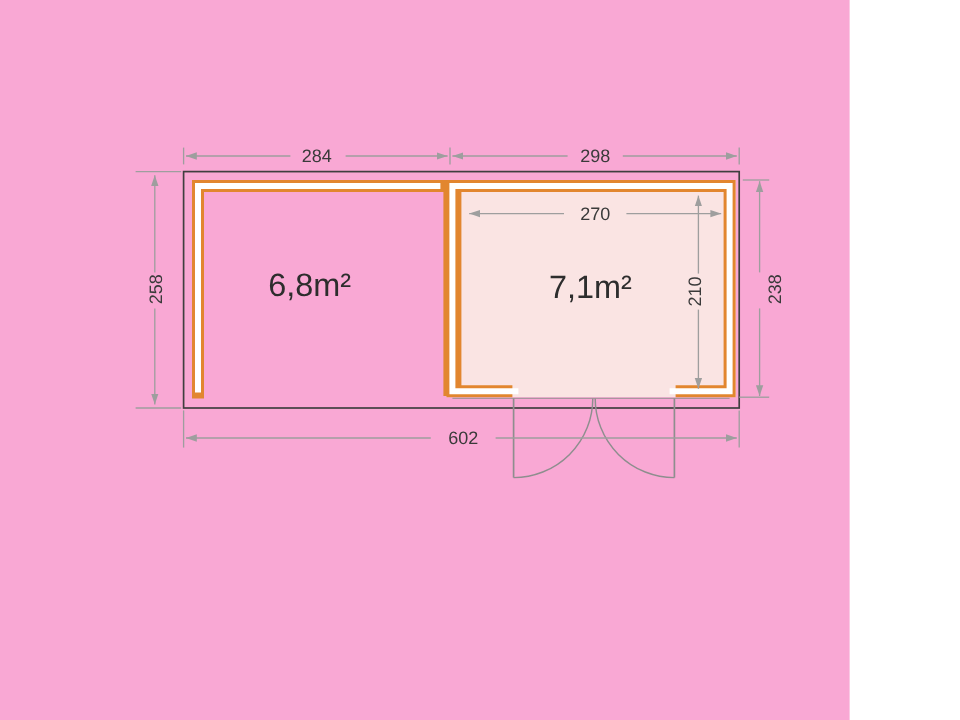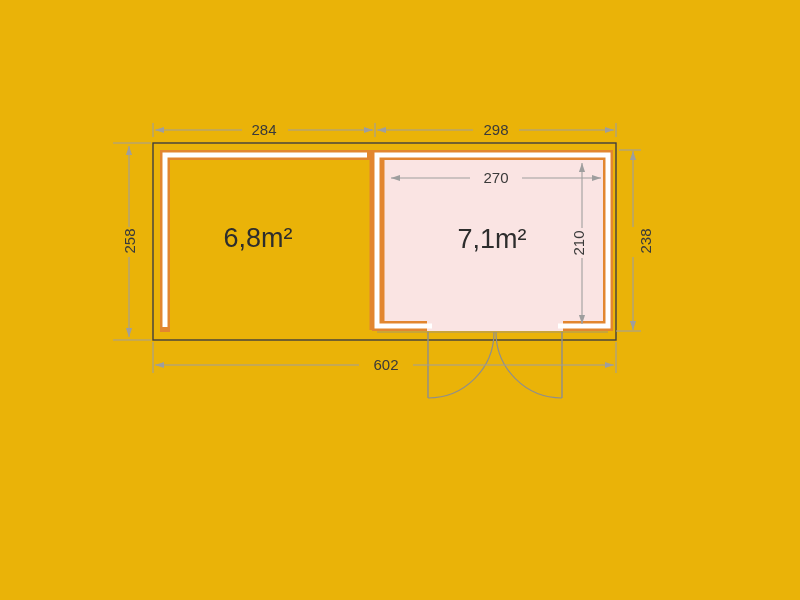--- a/index.html
+++ b/index.html
@@ -5,23 +5,23 @@
   html, body {
     margin: 0;
     padding: 0;
     width: 800px;
     height: 600px;
     background: #ffffff;
     overflow: hidden;
   }
   #stage {
     position: relative;
-    width: 800px;
+    width: 708px;
     height: 600px;
-    background: #eab308;
+    background: #f9a8d4;
   }
   svg {
     position: absolute;
     left: 0;
     top: 0;
   }
   text {
     font-family: "Liberation Sans", "DejaVu Sans", sans-serif;
   }
   .dim-text {

